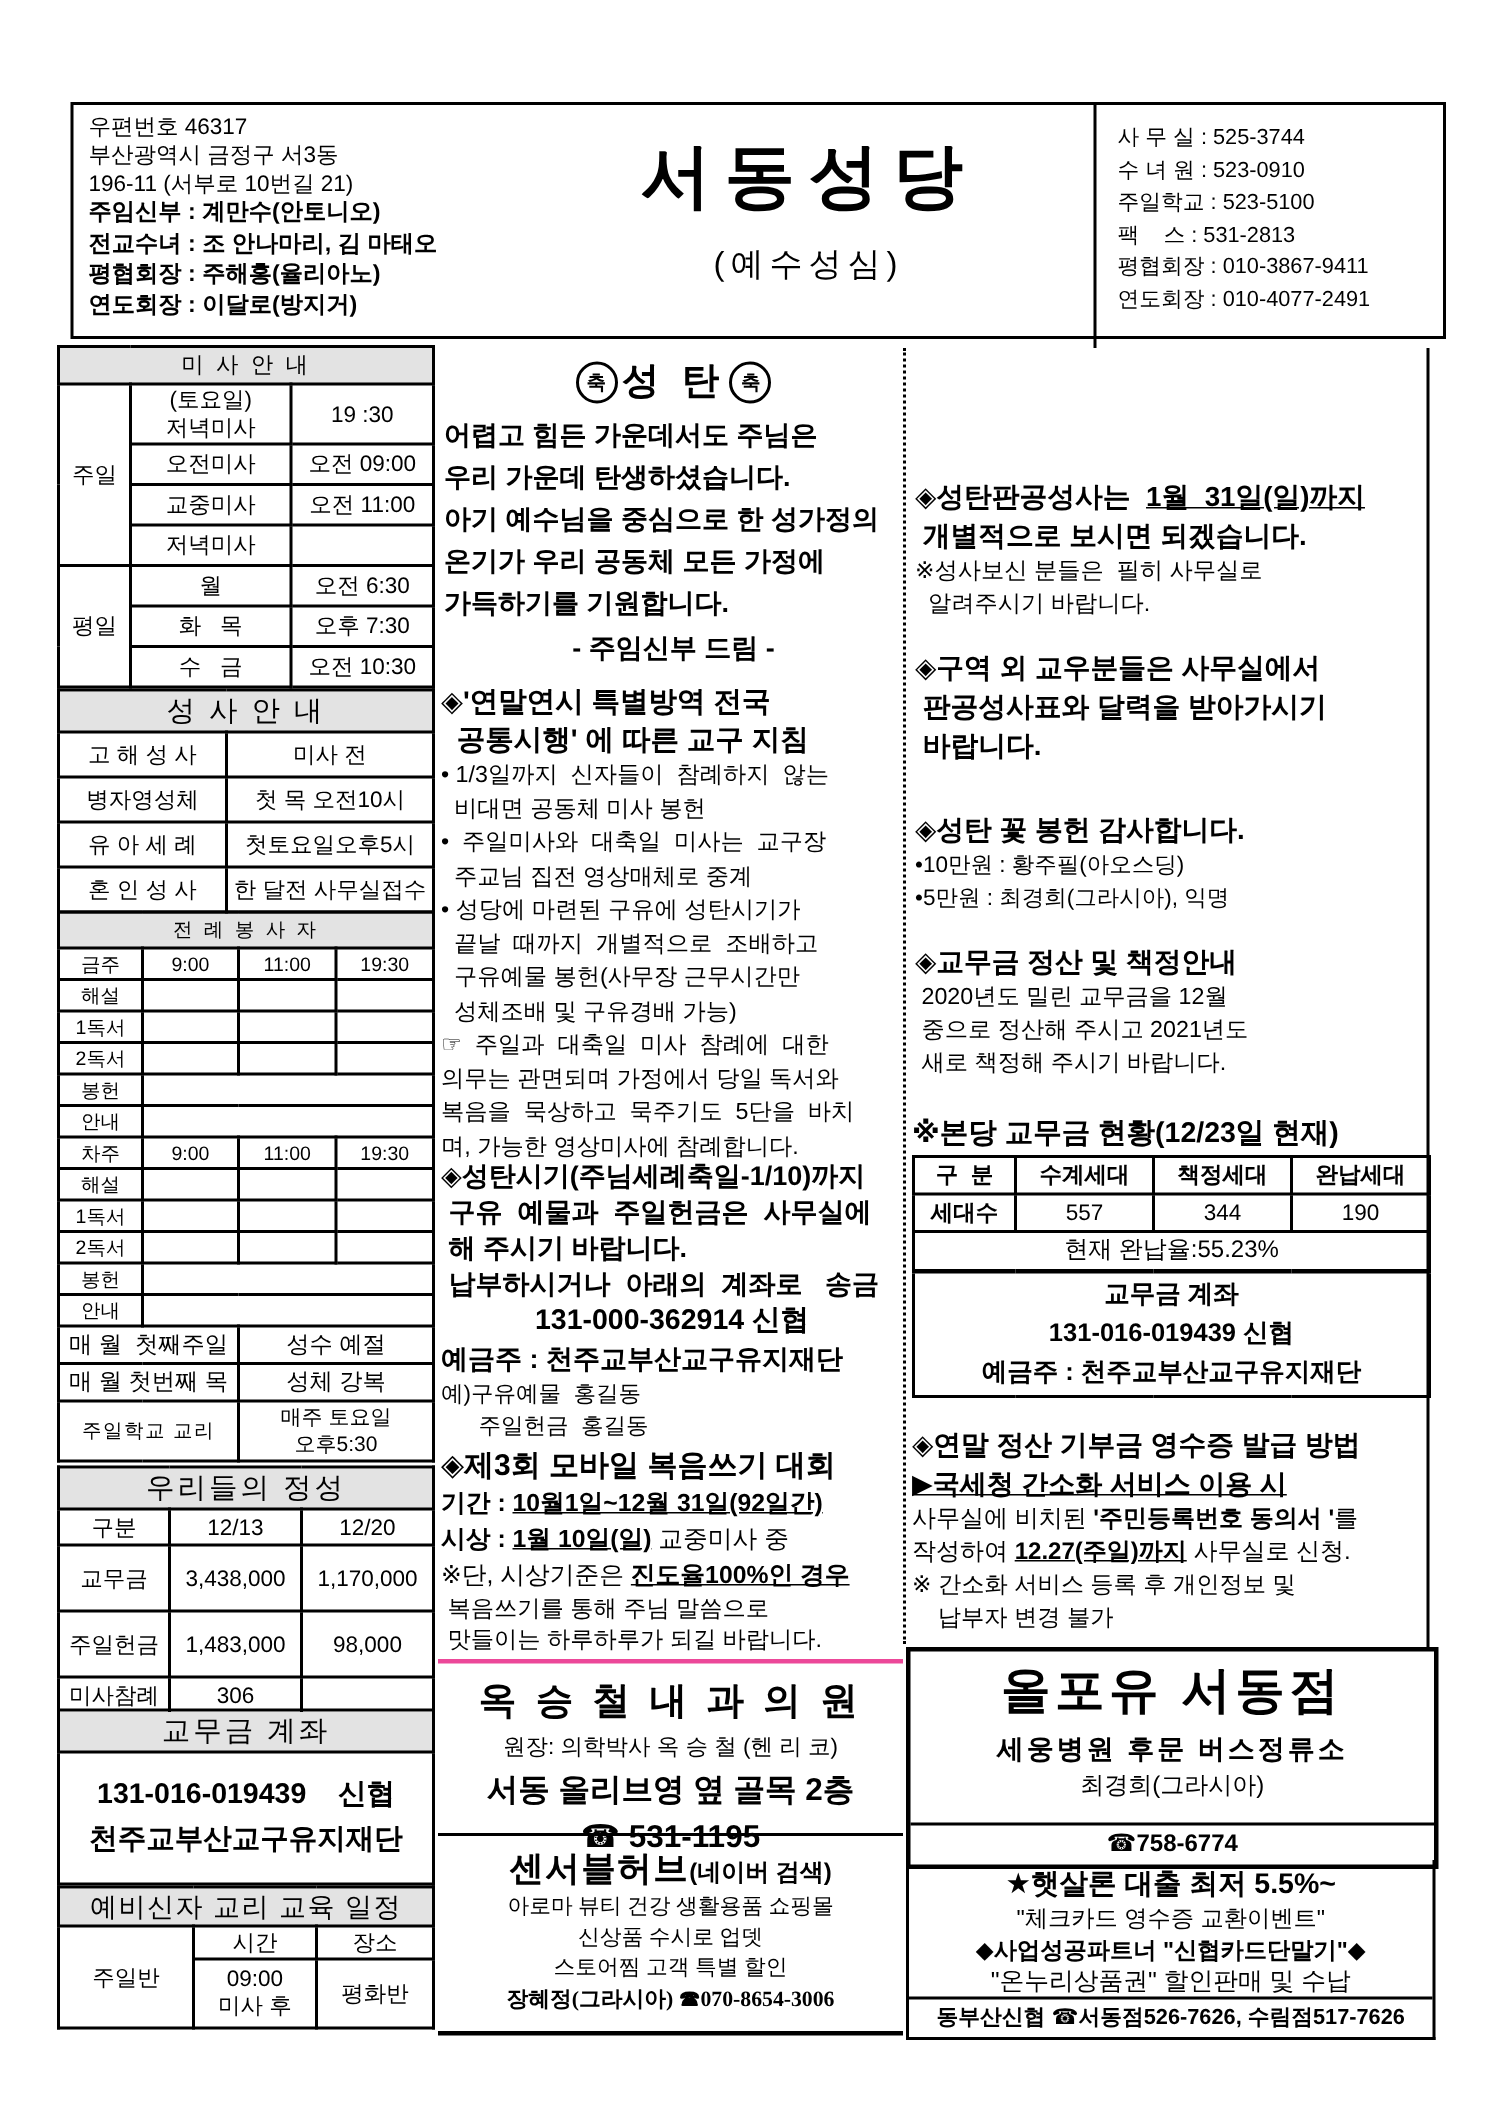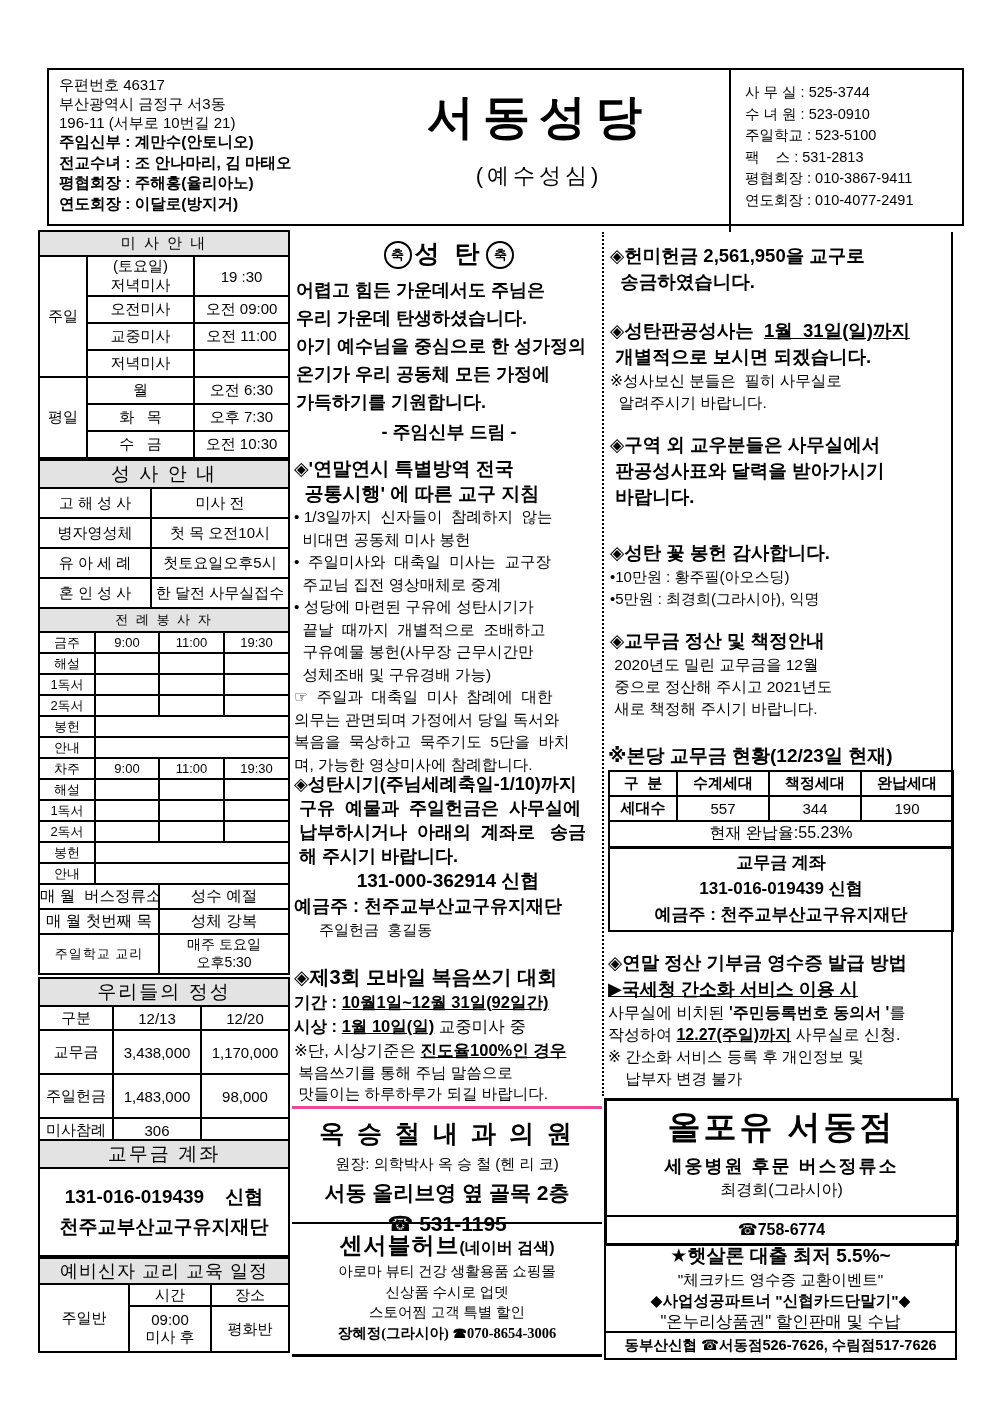--- a/index.html
+++ b/index.html
@@ -246,21 +246,21 @@
         </tr>
     <tr style="height:21px">
           <td>봉헌</td>
           <td colspan="3"></td>
         </tr>
     <tr style="height:21px">
           <td>안내</td>
           <td colspan="3"></td>
         </tr>
     <tr style="height:25px">
-      <td colspan="2" class="b pre" style="font-size:15.5px">매 월  버스정류소</td>
+      <td colspan="2" class="b pre" style="font-size:15.5px">매 월  첫째주일</td>
       <td colspan="2" class="b" style="font-size:15.5px">성수 예절</td>
     </tr>
     <tr style="height:25px">
       <td colspan="2" class="b pre" style="font-size:15.5px">매 월 첫번째 목</td>
       <td colspan="2" class="b" style="font-size:15.5px">성체 강복</td>
     </tr>
     <tr style="height:40px">
       <td colspan="2" class="big-cell">주일학교 교리</td>
       <td colspan="2" class="preline" style="font-size:14px">매주 토요일
 오후5:30</td>
@@ -364,24 +364,25 @@
     <div class="body-line pre">  성체조배 및 구유경배 가능)</div>
     <div class="body-line pre">☞  주일과  대축일  미사  참례에  대한</div>
     <div class="body-line pre">의무는 관면되며 가정에서 당일 독서와</div>
     <div class="body-line pre">복음을  묵상하고  묵주기도  5단을  바치</div>
     <div class="body-line pre">며, 가능한 영상미사에 참례합니다.</div>
   </div>
 
   <div class="abs" style="left:294px;top:772px;width:308px;">
     <div class="nat-line pre">◈성탄시기(주님세례축일-1/10)까지</div>
     <div class="nat-line pre"> 구유  예물과  주일헌금은  사무실에</div>
+    <div class="nat-line pre"> 해 주시기 바랍니다.</div>
     <div class="nat-line pre"> 납부하시거나  아래의  계좌로   송금</div>
-    <div class="nat-line pre"> 해 주시기 바랍니다.</div>
     <div class="nat-acct">131-000-362914 신협</div>
     <div class="nat-holder">예금주 : 천주교부산교구유지재단</div>
+    <div class="nat-ex pre">예)구유예물  홍길동</div>
     <div class="nat-ex pre">      주일헌금  홍길동</div>
   </div>
 
   <div class="abs" style="left:294px;top:965px;width:308px;">
     <div class="sec-title" style="font-size:20px">◈제3회  모바일  복음쓰기  대회</div>
     <div class="contest-line"><span>기간 : </span><span class="u">10월1일~12월 31일(92일간)</span></div>
     <div class="contest-line"><span>시상 : </span><span class="u">1월 10일(일)</span><span style="font-weight:normal"> 교중미사 중</span></div>
     <div class="contest-line" style="font-weight:normal"><span>※단, 시상기준은 </span><span class="u b">진도율100%인 경우</span></div>
     <div class="contest-close pre"> 복음쓰기를 통해 주님 말씀으로</div>
     <div class="contest-close pre"> 맛들이는 하루하루가 되길 바랍니다.</div>
@@ -398,24 +399,20 @@
     <div class="hub-name"><span>센서블허브</span><span class="hub-suffix">(네이버 검색)</span></div>
     <div class="hub-line">아로마 뷰티 건강 생활용품 쇼핑몰</div>
     <div class="hub-line">신상품 수시로 업뎃</div>
     <div class="hub-line">스토어찜 고객 특별 할인</div>
     <div class="hub-line b">장혜정(그라시아) ☎070-8654-3006</div>
   </div>
 
   <div class="abs vline-dot" style="left:602px;top:232px;height:864px;"></div>
   <div class="abs vline-solid" style="left:951px;top:232px;height:866px;"></div>
 
-  <div class="abs" style="left:610px;top:243px;width:340px;">
-    <div class="r-bold pre">◈헌미헌금 2,561,950을 교구로</div>
-    <div class="r-bold pre">  송금하였습니다.</div>
-  </div>
 
   <div class="abs" style="left:610px;top:318px;width:342px;">
     <div class="r-bold pre"><span>◈성탄판공성사는  </span><span class="u">1월  31일(일)까지</span></div>
     <div class="r-bold pre"> 개별적으로 보시면 되겠습니다.</div>
     <div class="r-norm pre">※성사보신 분들은  필히 사무실로</div>
     <div class="r-norm pre">  알려주시기 바랍니다.</div>
   </div>
 
   <div class="abs" style="left:610px;top:432px;width:340px;">
     <div class="r-bold pre">◈구역 외 교우분들은 사무실에서</div>

